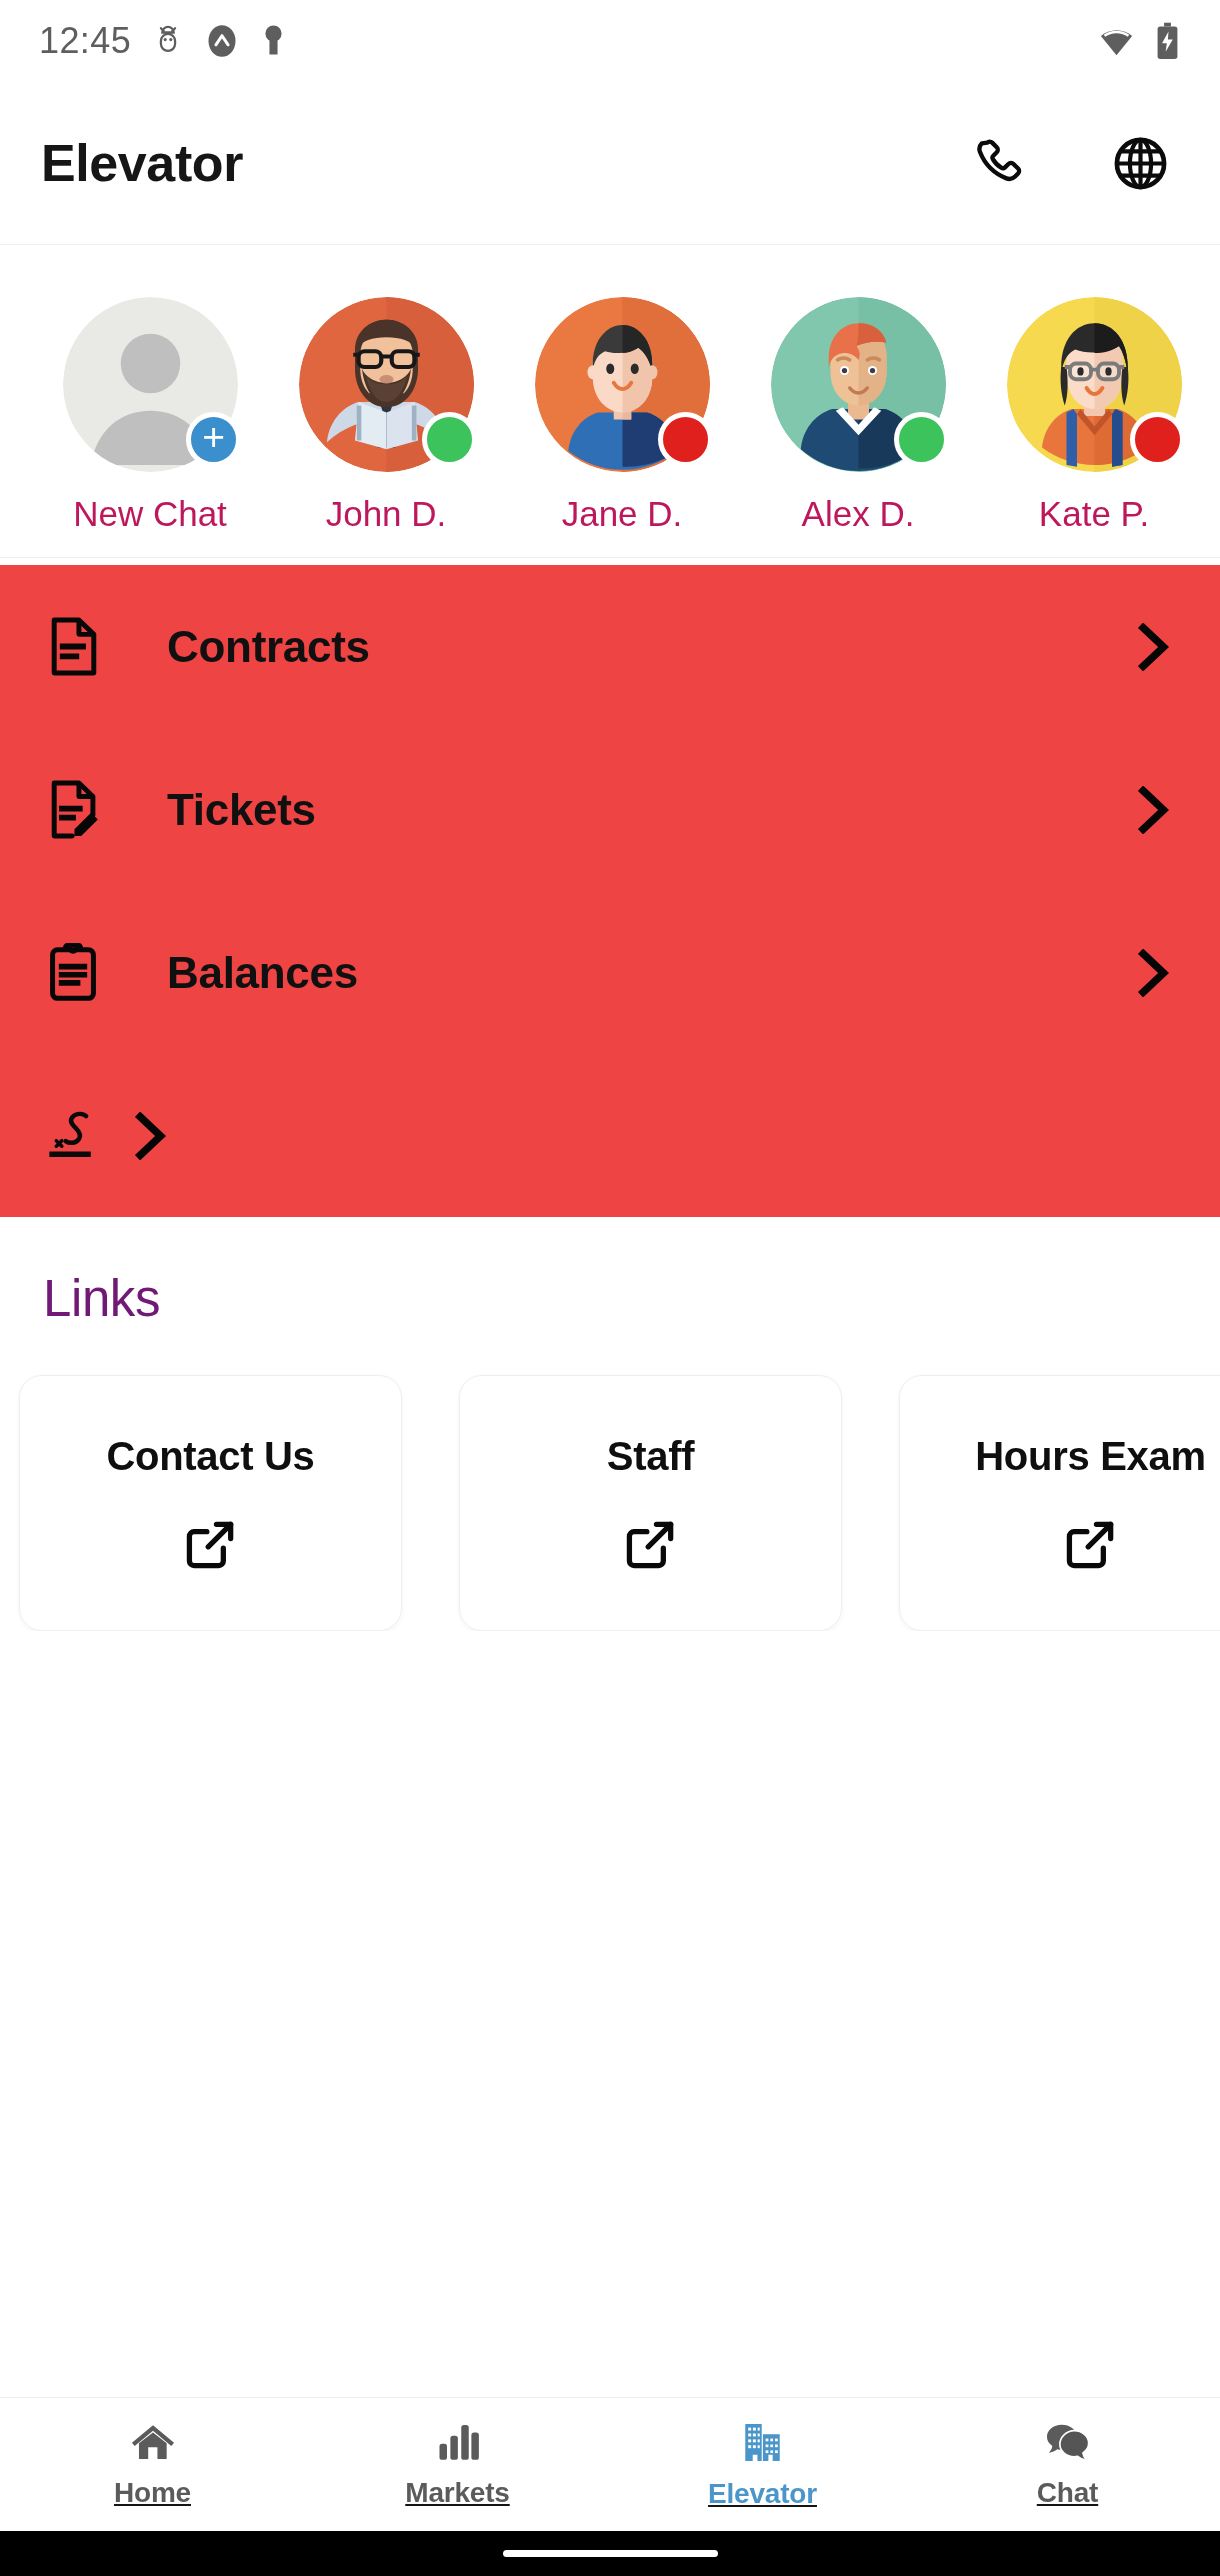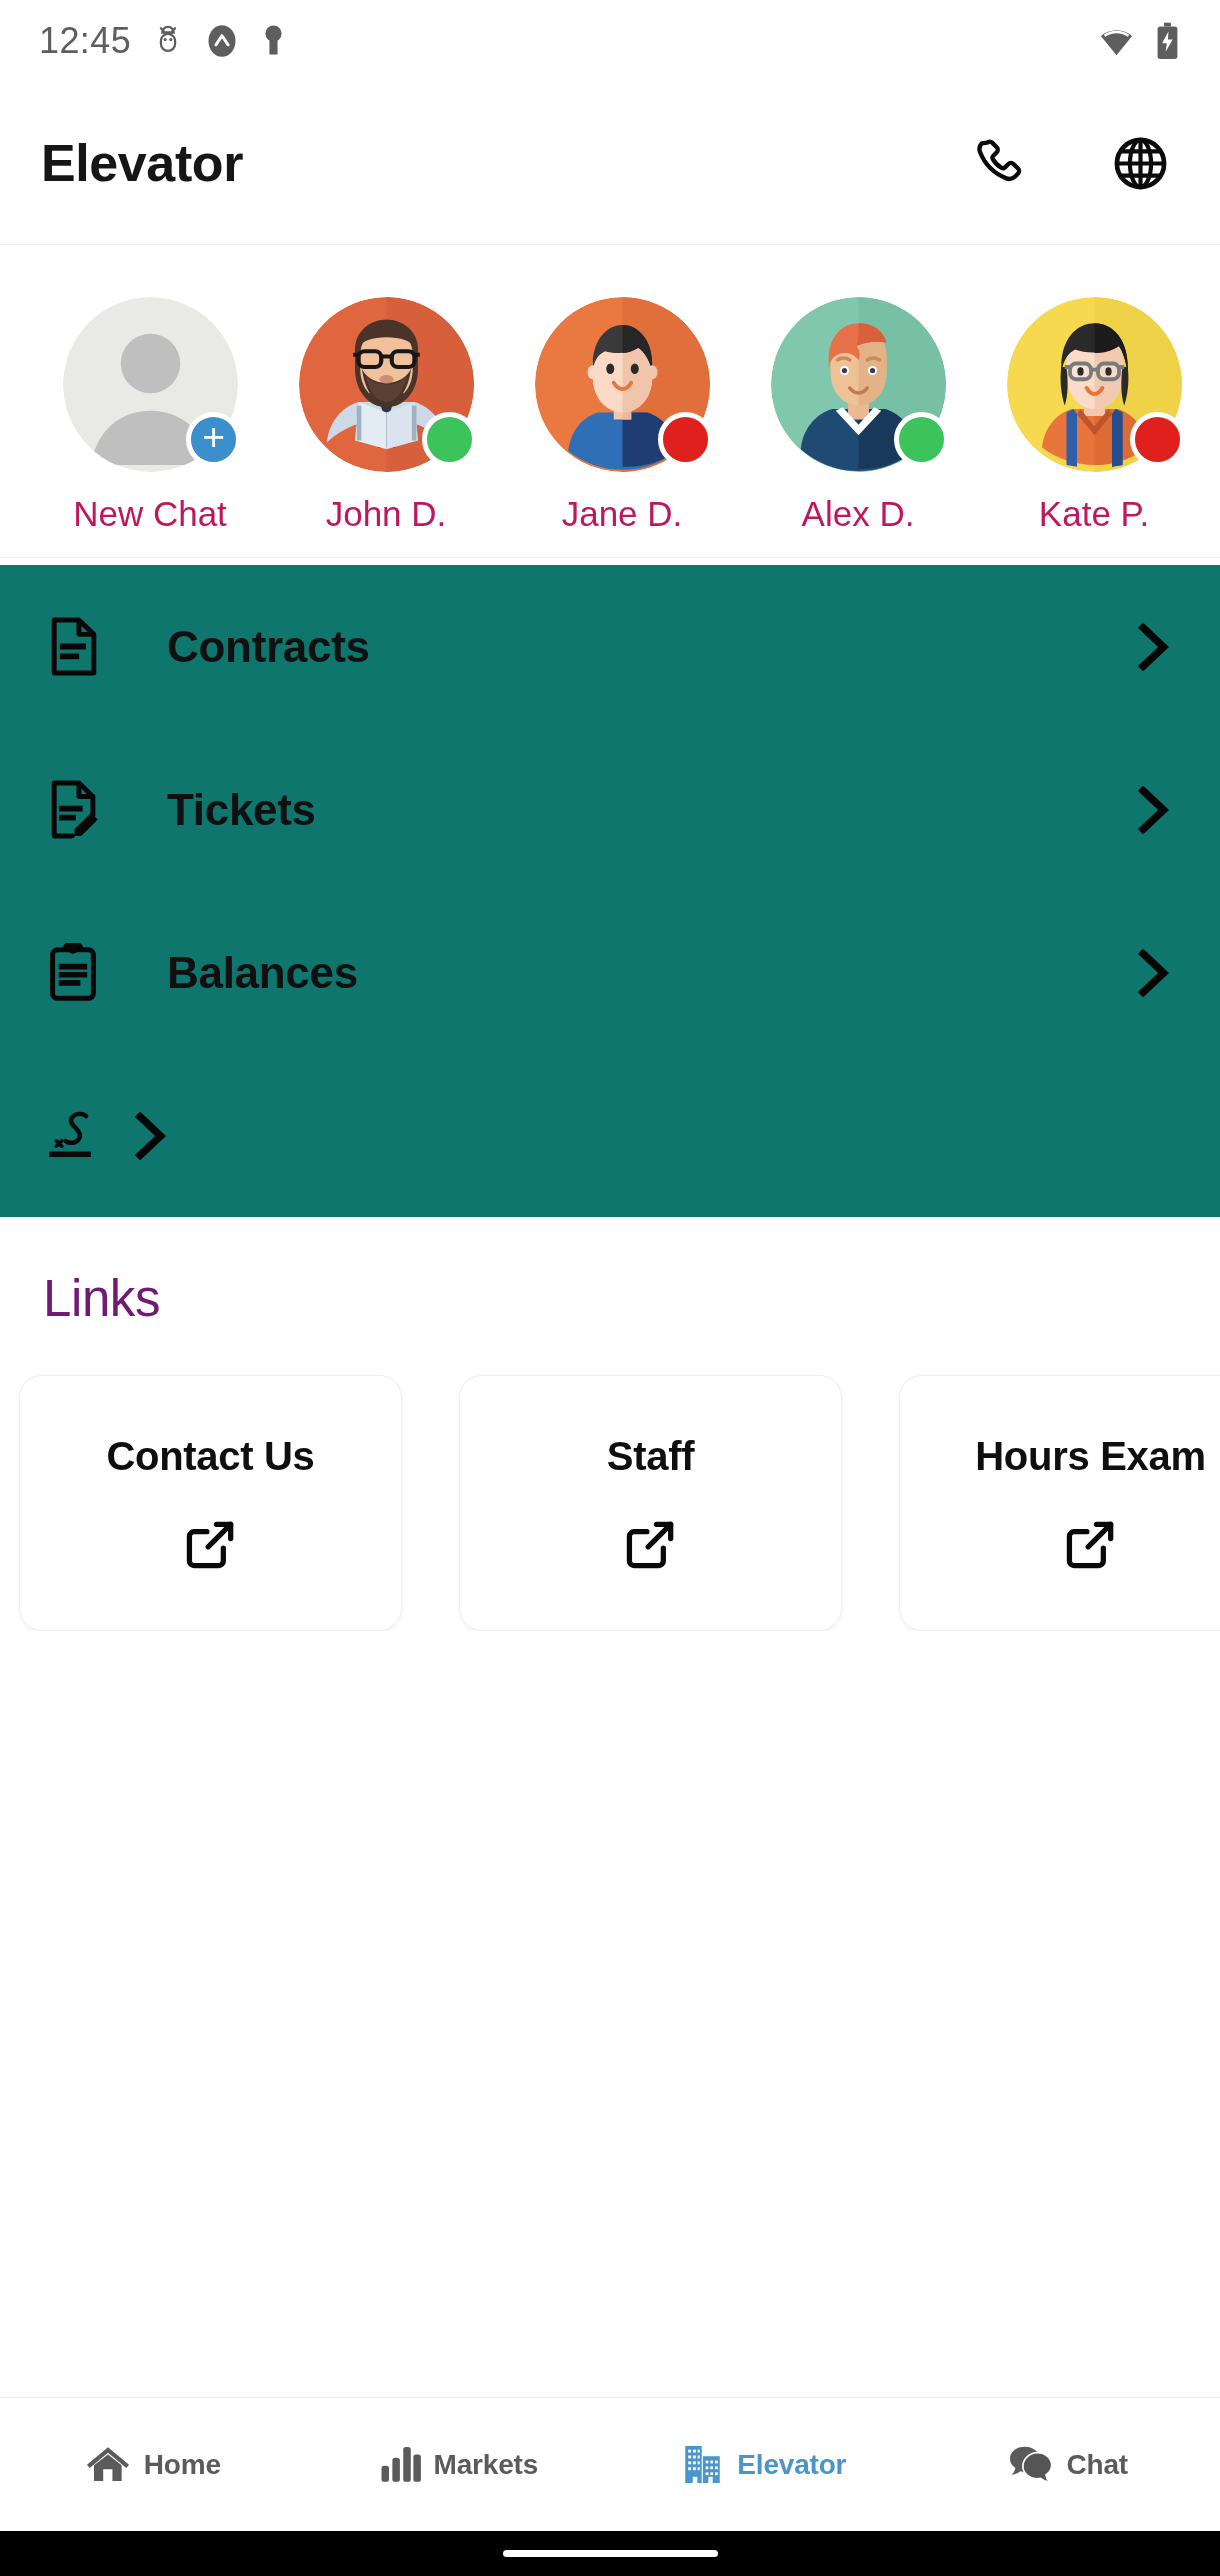--- a/index.html
+++ b/index.html
@@ -61,21 +61,21 @@
   .badge.online { background:#3cc35b; }
   .badge.busy { background:#e0201c; }
   .badge .plus { color:#fff; font-size:39px; line-height:1; font-weight:400; margin-top:-4.5px; }
   .contact-name { margin-top:21.5px; font-size:35px; font-weight:400; color:#be185d; white-space:nowrap; }
 
   
   .menu { flex:0 0 auto; padding-top:7.2px; background:#fff; }
   .menu-row {
     height:163px; display:flex; align-items:center;
     padding:0 39px 0 47px;
-    background:#0f766e;
+    background:#ef4444;
   }
   .menu-ico { width:77px; flex:0 0 77px; display:flex; align-items:center; justify-content:flex-start; }
   .menu-label { flex:1 1 auto; font-size:44px; font-weight:700; color:#101010; padding-left:43px; letter-spacing:-0.3px; }
   .menu-chev { width:54px; flex:0 0 54px; display:flex; align-items:center; justify-content:center; }
 
   
   .links-head { font-size:51px; font-weight:400; padding:52px 0 0 43px; color:#701a75; letter-spacing:-0.4px; }
   .links-wrap { overflow:hidden; position:relative; padding-top:47px; }
   .links-row { display:flex; gap:57px; padding-left:19px; }
   .link-card {
@@ -91,21 +91,21 @@
 
   .spacer { flex:1 1 auto; background:#fff; }
 
   
   .tabbar {
     flex:0 0 134px; height:134px;
     display:flex; align-items:stretch;
     border-top:1.8px solid #ededed;
     background:#fff;
   }
-  .tab { flex:1 1 0; display:flex; flex-direction:row; align-items:center; justify-content:center; gap:11.6px; }
+  .tab { flex:1 1 0; display:flex; flex-direction:column; align-items:center; justify-content:center; gap:11.6px;text-decoration:underline; }
   .tab-label { font-size:28px; font-weight:700; color:#5b5b5b; letter-spacing:-0.2px; }
   .tab.active .tab-label { color:#4a95c9; }
 
   .navbar-sys { flex:0 0 45px; height:45px; background:#000; display:flex; align-items:center; justify-content:center; }
   .home-pill { width:215px; height:7.2px; border-radius:3.6px; background:#fff; }
 </style>
 </head>
 <body>
 
 <div class="phone">

